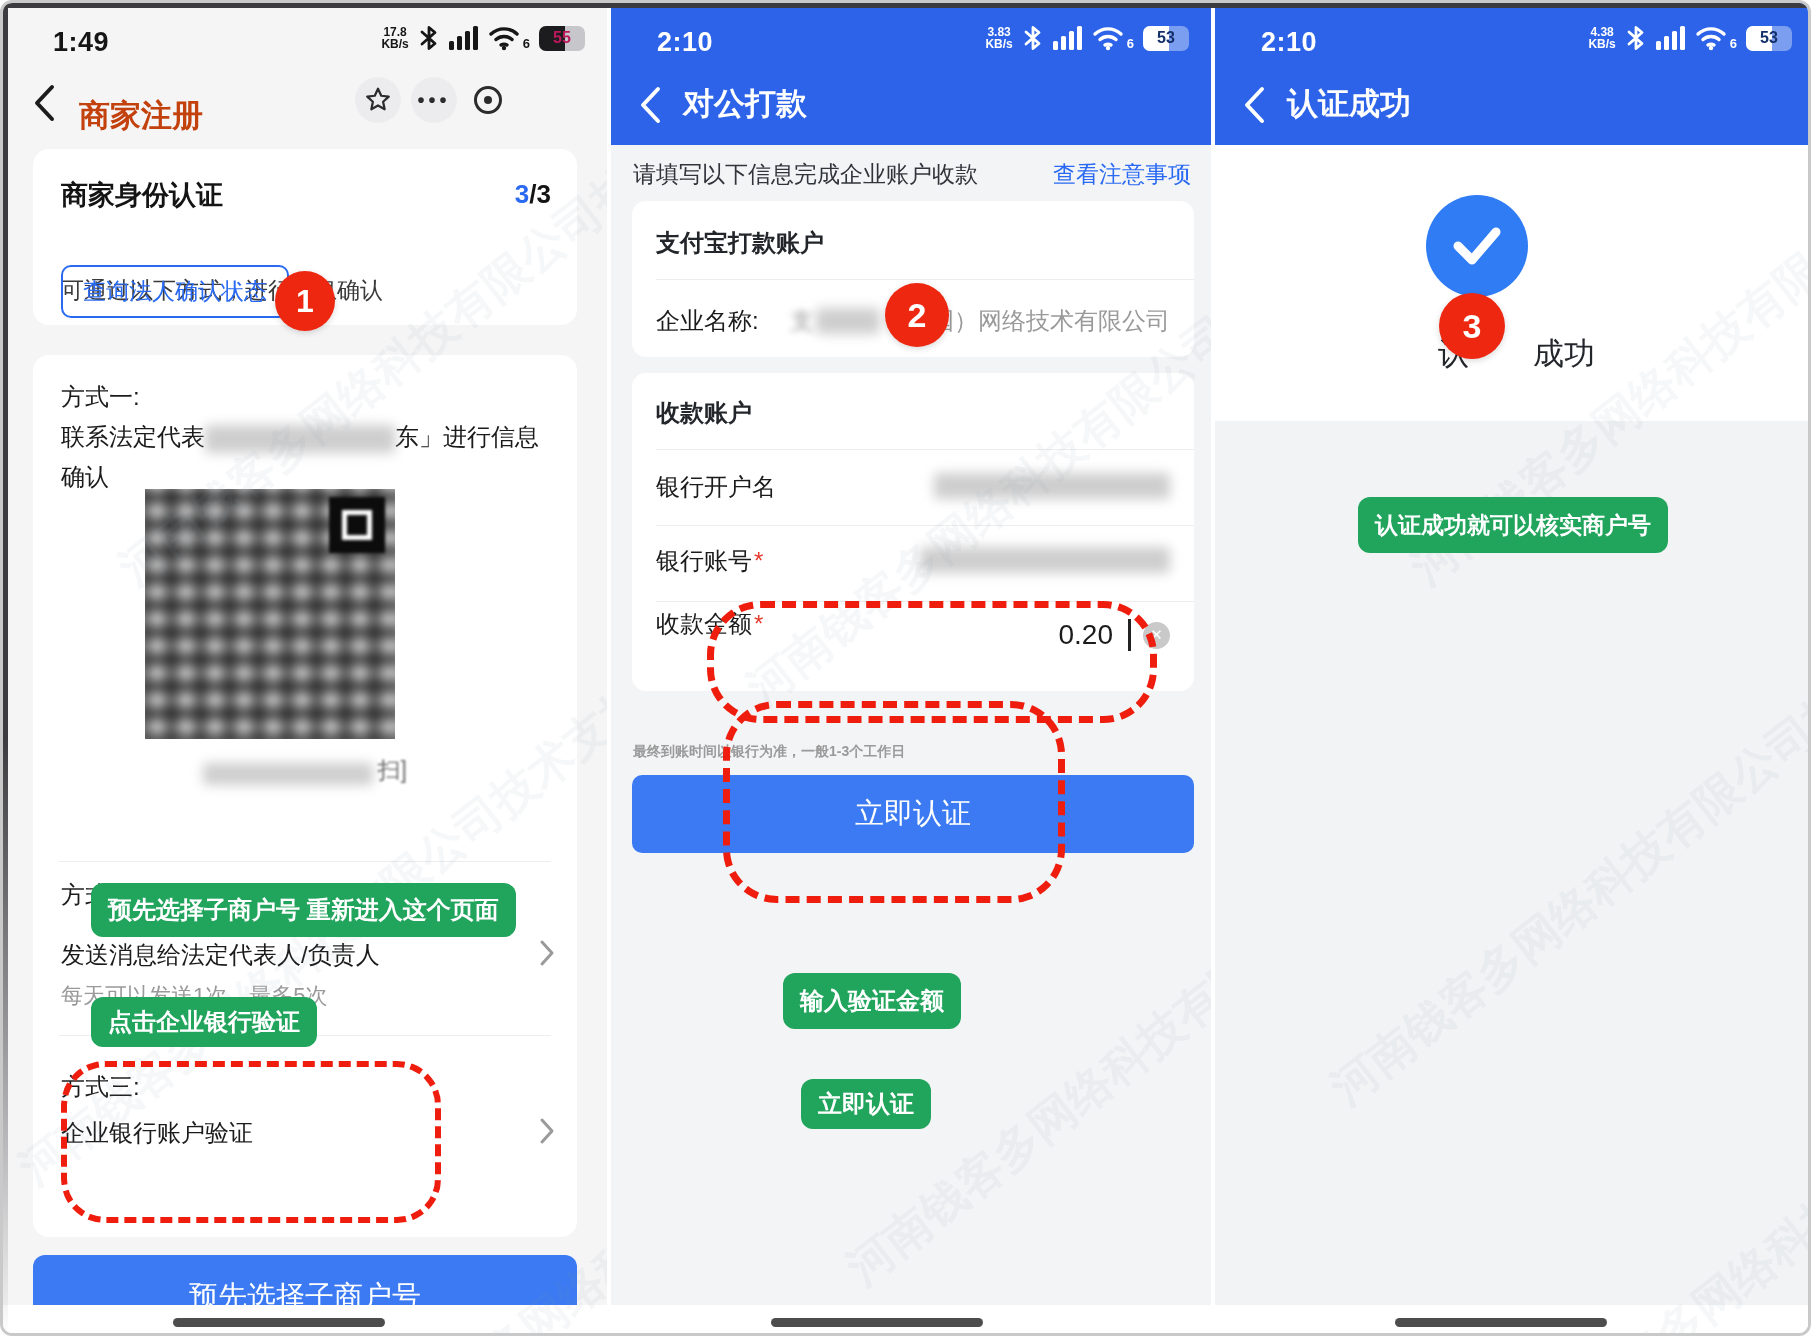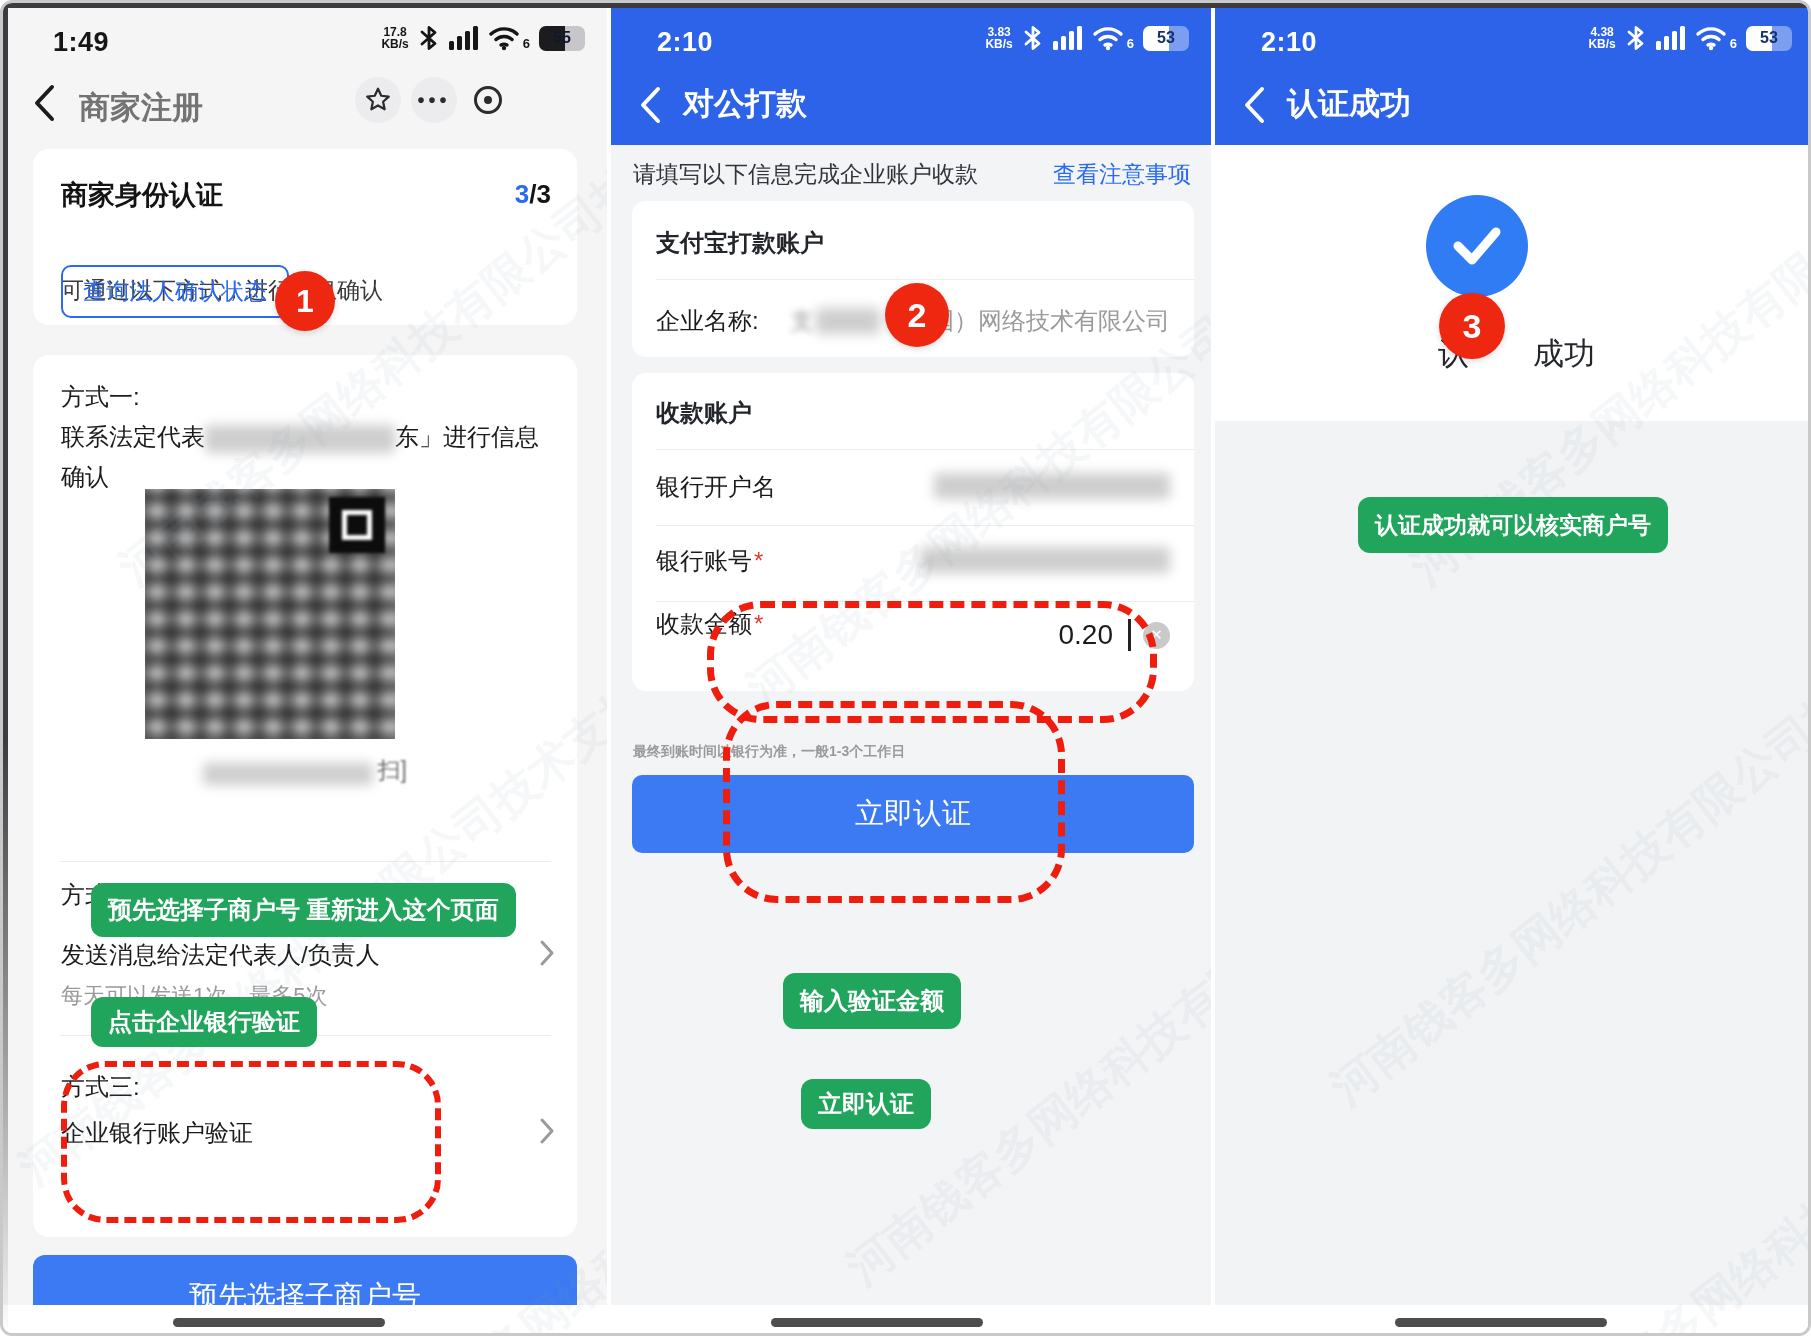--- a/index.html
+++ b/index.html
@@ -11,21 +11,21 @@
   .panel3{left:1208px;width:603px;background:#f2f3f5;border-left:4px solid #ffffff;box-sizing:border-box;}
   .topedge{position:absolute;top:0;left:0;right:0;height:5px;background:#3c3c40;border-radius:12px 12px 0 0;z-index:9;}
   .leftedge{position:absolute;top:0;left:0;bottom:0;width:5px;background:linear-gradient(#3c3c40,#3c3c40 55%,rgba(60,60,64,0));border-radius:12px 0 0 0;z-index:9;}
   
   .time{font-size:27px;font-weight:600;letter-spacing:.5px;}
   .sticons{display:flex;align-items:center;gap:9px;}
   .rate{display:flex;flex-direction:column;align-items:center;font-size:12px;line-height:12px;font-weight:700;}
   .batt{position:relative;width:46px;height:25px;border-radius:7px;overflow:hidden;display:flex;align-items:center;justify-content:center;font-size:16px;font-weight:700;}
   .batt .fill{position:absolute;left:0;top:0;bottom:0;width:57%;}
   .batt span{position:relative;z-index:1;}
-  .batt-dark{background:#c7c7cb;color:#0f172a;}
+  .batt-dark{background:#c7c7cb;color:#be185d;}
   .batt-dark .fill{background:#1c1c1e;}
   .batt-light{background:rgba(255,255,255,.38);color:#14306b;}
   .batt-light .fill{background:#ffffff;}
   .wifisub{font-size:13px;font-weight:700;margin-left:-6px;align-self:flex-end;}
   
   .navtitle{font-size:31px;font-weight:700;}
   .roundbtn{width:46px;height:46px;border-radius:50%;background:#ececee;display:flex;align-items:center;justify-content:center;}
   .dots{letter-spacing:4px;font-size:20px;font-weight:700;color:#2c2c2c;}
   .rec{width:22px;height:22px;border:3px solid #2c2c2c;border-radius:50%;display:flex;align-items:center;justify-content:center;}
   .rec i{width:8px;height:8px;background:#2c2c2c;border-radius:50%;}
@@ -107,21 +107,21 @@
           <div class="fill"></div>
           <span>55</span>
         </div>
     </div>
 
     <div class="abs" style="left:28px;top:80px;">
       <svg width="26" height="40" viewBox="0 0 26 40">
           <path d="M21 4 L6 20 L21 36" stroke="#1c1c1c" stroke-width="4" fill="none" stroke-linecap="round" stroke-linejoin="round"></path>
         </svg>
     </div>
-    <div class="abs navtitle" style="left:76px;top:84px;color:#737373;">商家注册</div>
+    <div class="abs navtitle" style="left:76px;top:92px;color:#c2410c;">商家注册</div>
     <div class="abs roundbtn" style="left:352px;top:74px;">
       <svg width="30" height="30" viewBox="0 0 24 24">
           <path d="M12 3l2.6 5.6 6 .7-4.5 4.1 1.2 6L12 16.4 6.7 19.4l1.2-6L3.4 9.3l6-.7z" fill="none" stroke="#2c2c2c" stroke-width="1.8" stroke-linejoin="round"></path>
         </svg>
     </div>
     <div class="abs roundbtn" style="left:408px;top:74px;">
         <span class="dots">•••</span>
       </div>
     <div class="abs roundbtn" style="left:462px;top:74px;background:transparent;">
         <span class="rec">

